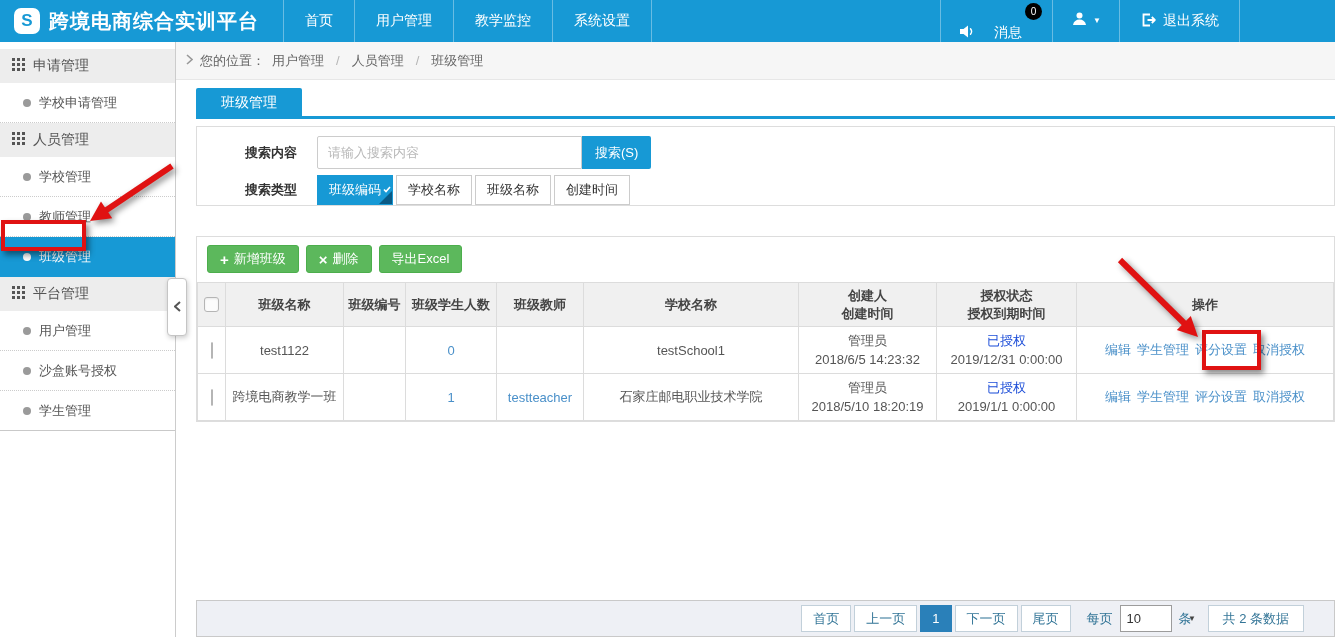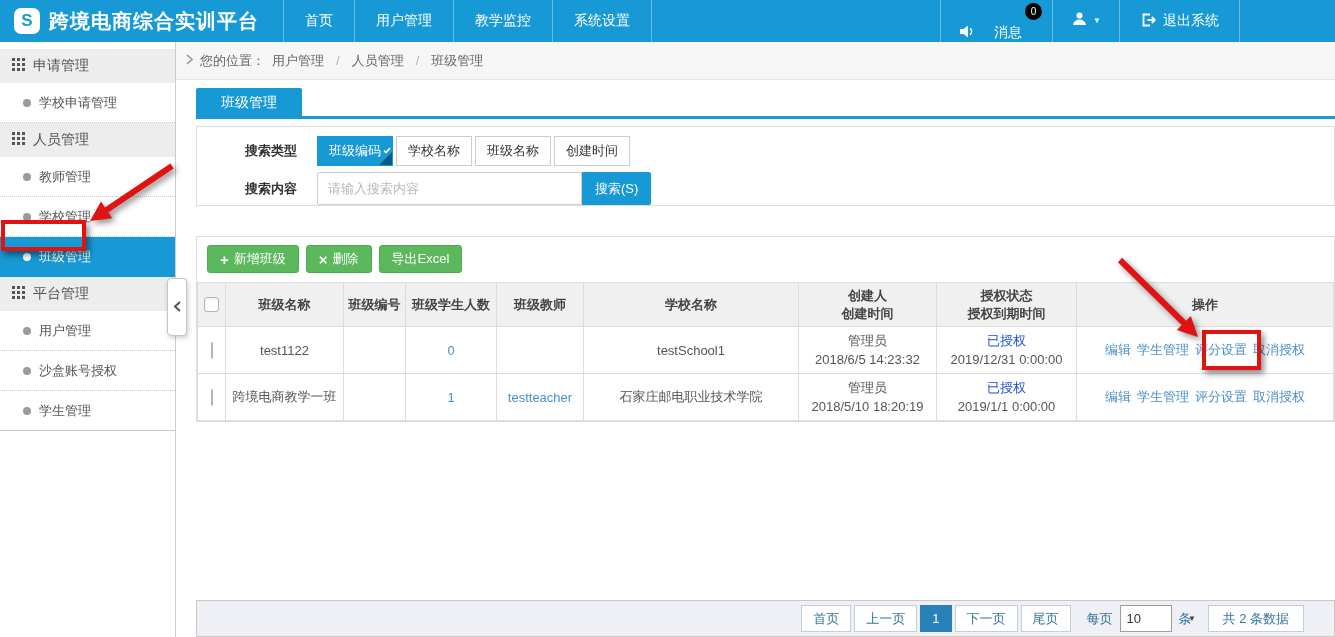--- a/index.html
+++ b/index.html
@@ -196,25 +196,25 @@
           <rect x="5" y="5" width="3" height="3"></rect>
           <rect x="10" y="5" width="3" height="3"></rect>
           <rect x="0" y="10" width="3" height="3"></rect>
           <rect x="5" y="10" width="3" height="3"></rect>
           <rect x="10" y="10" width="3" height="3"></rect>
         </svg></span>
     <span>人员管理</span>
   </div>
   <div class="side-item">
     <span class="bullet"></span>
+    <span>学校管理</span>
+  </div>
+  <div class="side-item">
+    <span class="bullet"></span>
     <span>教师管理</span>
-  </div>
-  <div class="side-item">
-    <span class="bullet"></span>
-    <span>学校管理</span>
   </div>
   <div class="side-item selected">
     <span class="bullet"></span>
     <span>班级管理</span>
   </div>
   <div class="side-header">
     <span><svg width="13" height="13" viewBox="0 0 13 13" fill="#555">
           <rect x="0" y="0" width="3" height="3"></rect>
           <rect x="5" y="0" width="3" height="3"></rect>
           <rect x="10" y="0" width="3" height="3"></rect>
@@ -264,41 +264,41 @@
     <span class="crumb-sep">/</span>
     <span class="crumb">班级管理</span>
   </div>
 
   <div class="tab-row">
     <span class="tab">班级管理</span>
   </div>
   <div class="tab-bar"></div>
 
   <div class="search-panel">
+    <div class="form-row">
+      <div class="form-label">搜索内容</div>
+      <input class="search-input" type="text" placeholder="请输入搜索内容" style="">
+      <button class="search-btn">搜索(S)</button>
+    </div>
     <div class="form-row">
       <div class="form-label">搜索类型</div>
       <div class="type-group">
         <span class="type-btn selected">
           <span>班级编码</span>
           <span class="check-mark">
             <svg width="8" height="7" viewBox="0 0 8 7">
                 <path d="M1 3.5L3 5.5 7 1" stroke="#fff" stroke-width="1.6" fill="none"></path>
               </svg>
           </span>
         </span>
         <span class="type-btn">学校名称</span>
         <span class="type-btn">班级名称</span>
         <span class="type-btn">创建时间</span>
       </div>
     </div>
-    <div class="form-row">
-      <div class="form-label">搜索内容</div>
-      <input class="search-input" type="text" placeholder="请输入搜索内容" style="">
-      <button class="search-btn">搜索(S)</button>
-    </div>
   </div>
 
   <div class="table-panel">
     <div class="toolbar">
       <button class="green-btn">
         <span class="ic">+</span>
         <span>新增班级</span>
       </button>
       <button class="green-btn">
         <span class="ic">×</span>

